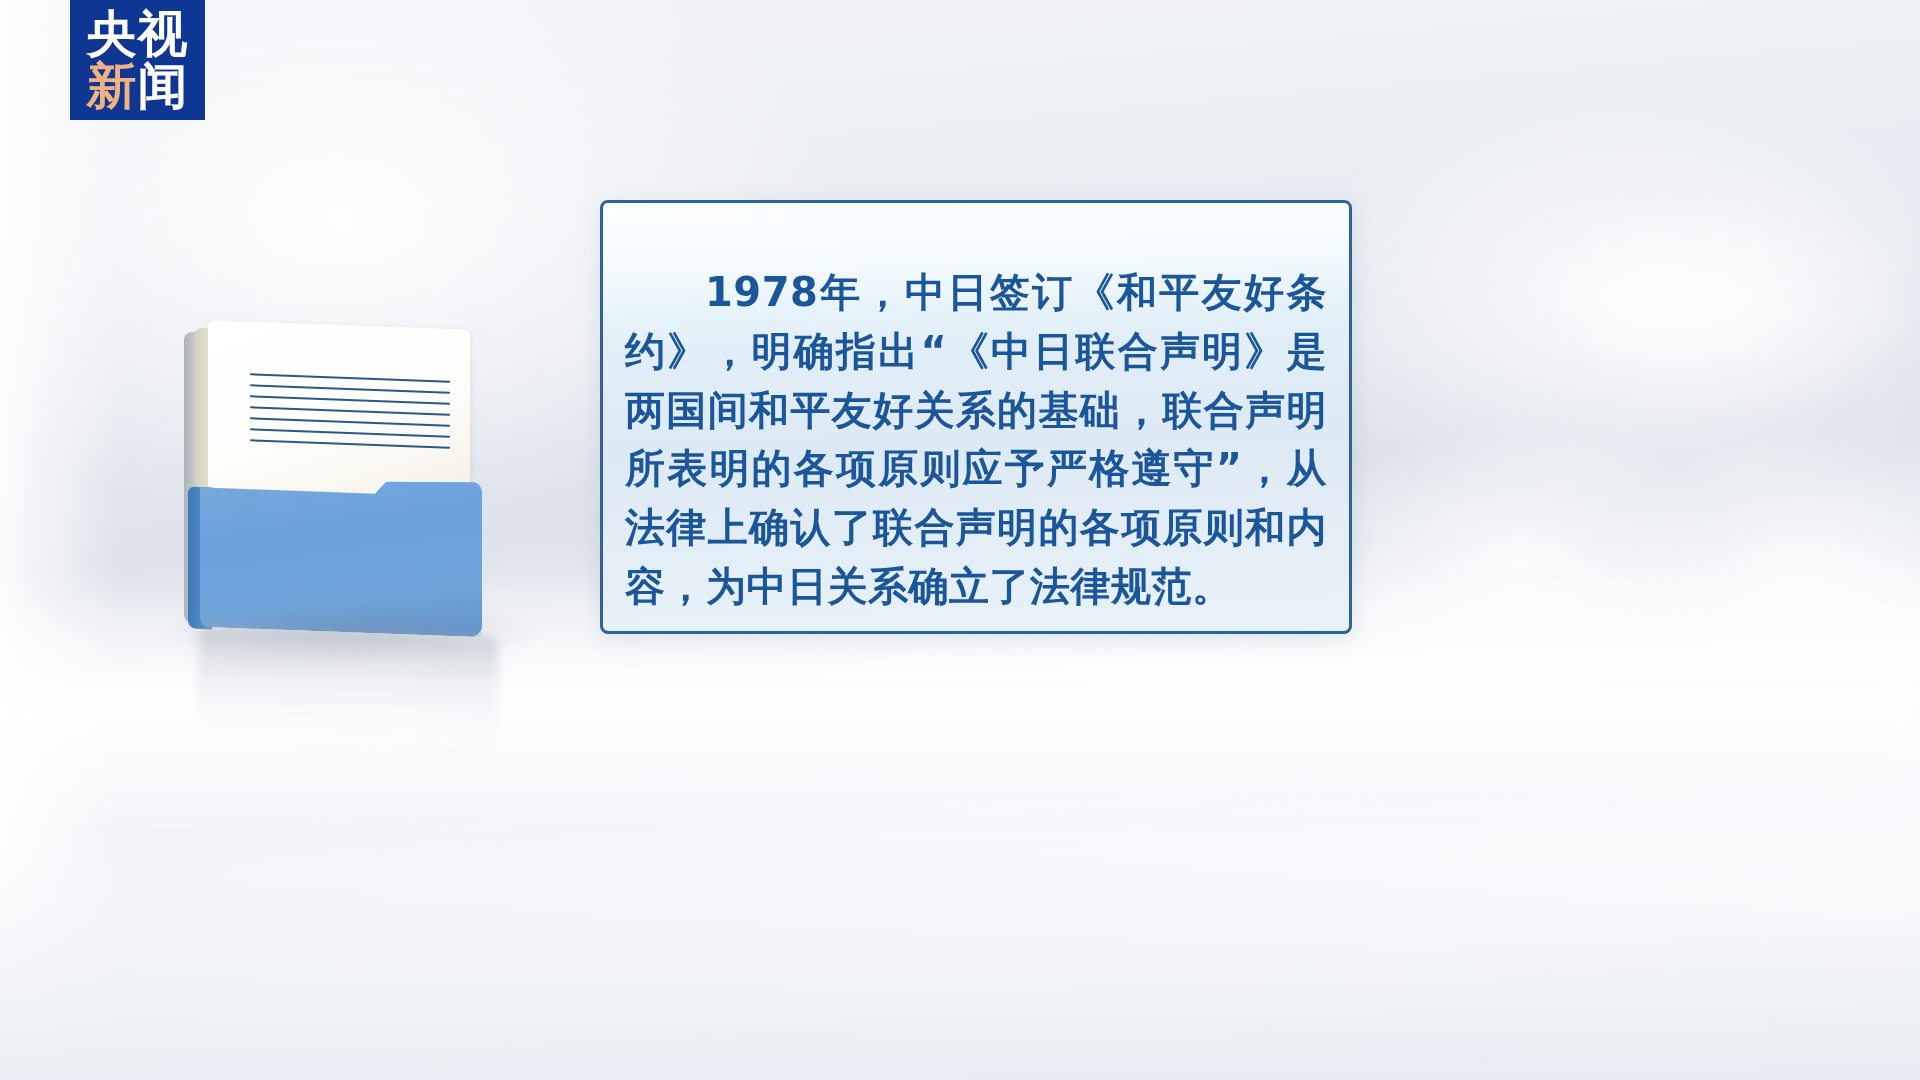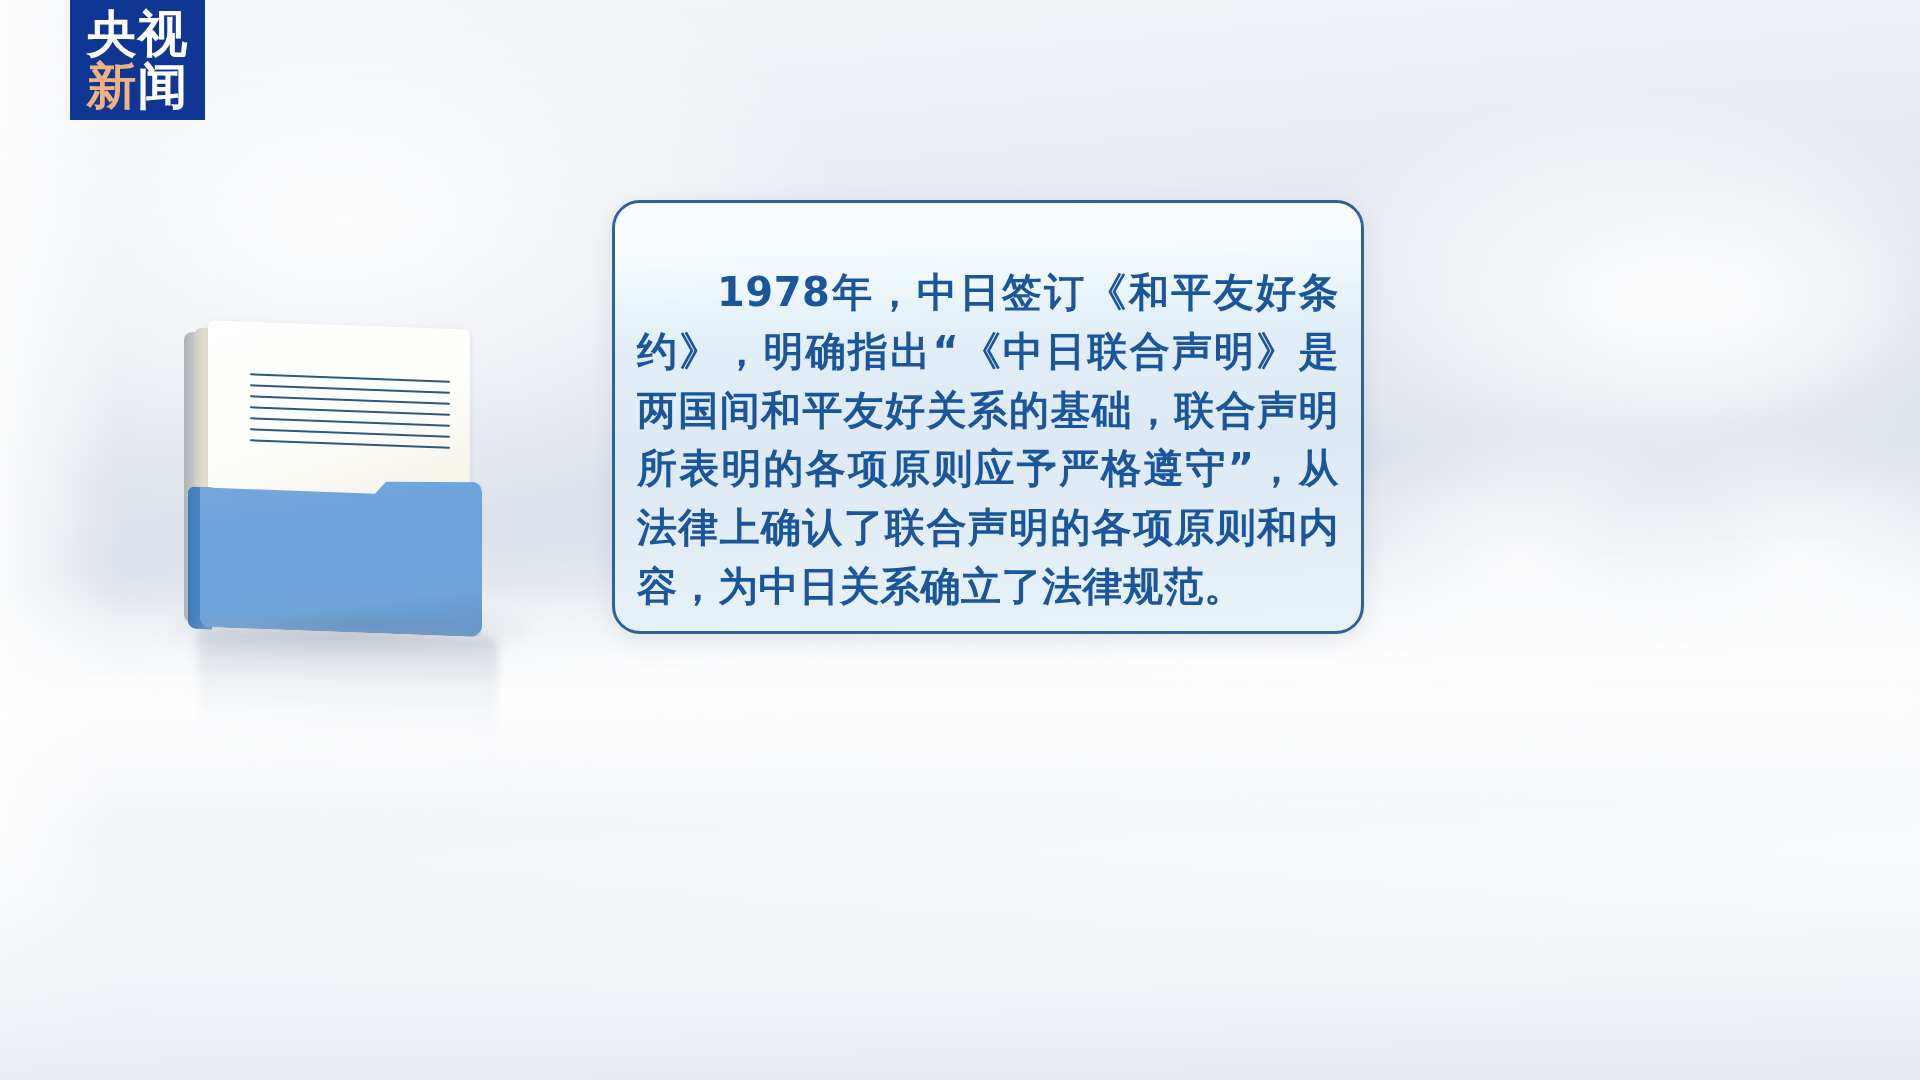--- a/index.html
+++ b/index.html
@@ -158,26 +158,25 @@
     filter: blur(7px);
   }
 
   
   .card {
     position: absolute;
     left: 600px; top: 200px;
     width: 752px; height: 434px;
     box-sizing: border-box;
     border: 3px solid #2f6299;
-    border-radius: 28px;
+    border-radius: 8px;
     background:
       linear-gradient(178deg, #eaf6fc 0%, #e9f5fb 22%, #e2eef7 34%, #dde9f4 55%, #e2edf6 76%, #e8f2f9 100%);
     box-shadow: 0 6px 22px rgba(110,128,150,0.16);
     overflow: hidden;
-    margin-left: 12px;
   }
   .card-gloss {
     position: absolute;
     left: -40px; right: -40px; top: -30px;
     height: 130px;
     background: linear-gradient(180deg, rgba(255,255,255,0.95) 0%, rgba(255,255,255,0.55) 60%, rgba(255,255,255,0) 100%);
     transform: rotate(-1.6deg);
     pointer-events: none;
   }
   .card-body {

